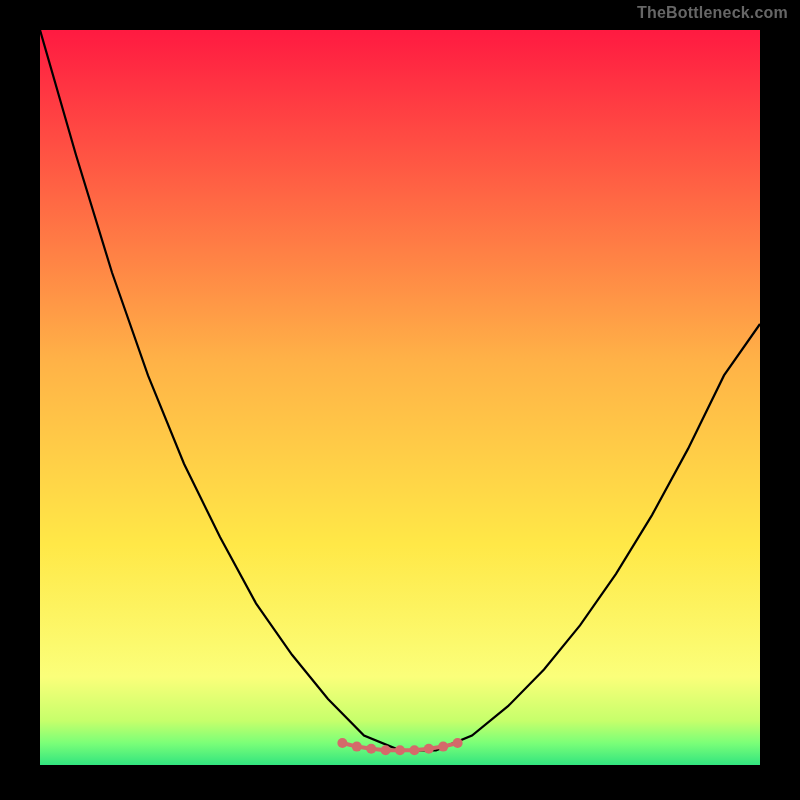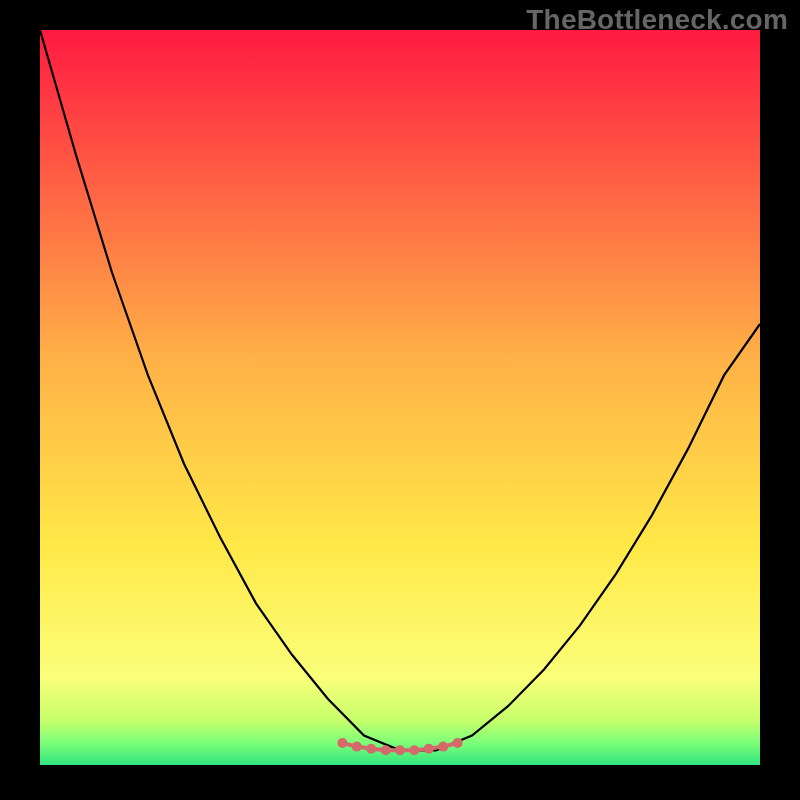--- a/index.html
+++ b/index.html
@@ -15,21 +15,21 @@
     position: relative;
     width: 800px;
     height: 800px;
     background: #000;
   }
   .watermark {
     position: absolute;
     top: 4px;
     right: 12px;
     color: #666;
-    font-size: 28px;
+    font-size: 16px;
     font-weight: bold;
     letter-spacing: 0.2px;
     z-index: 10;
     margin-left: 23px;
   }
   .plot-wrap {
     position: absolute;
     left: 40px;
     top: 30px;
     width: 720px;

